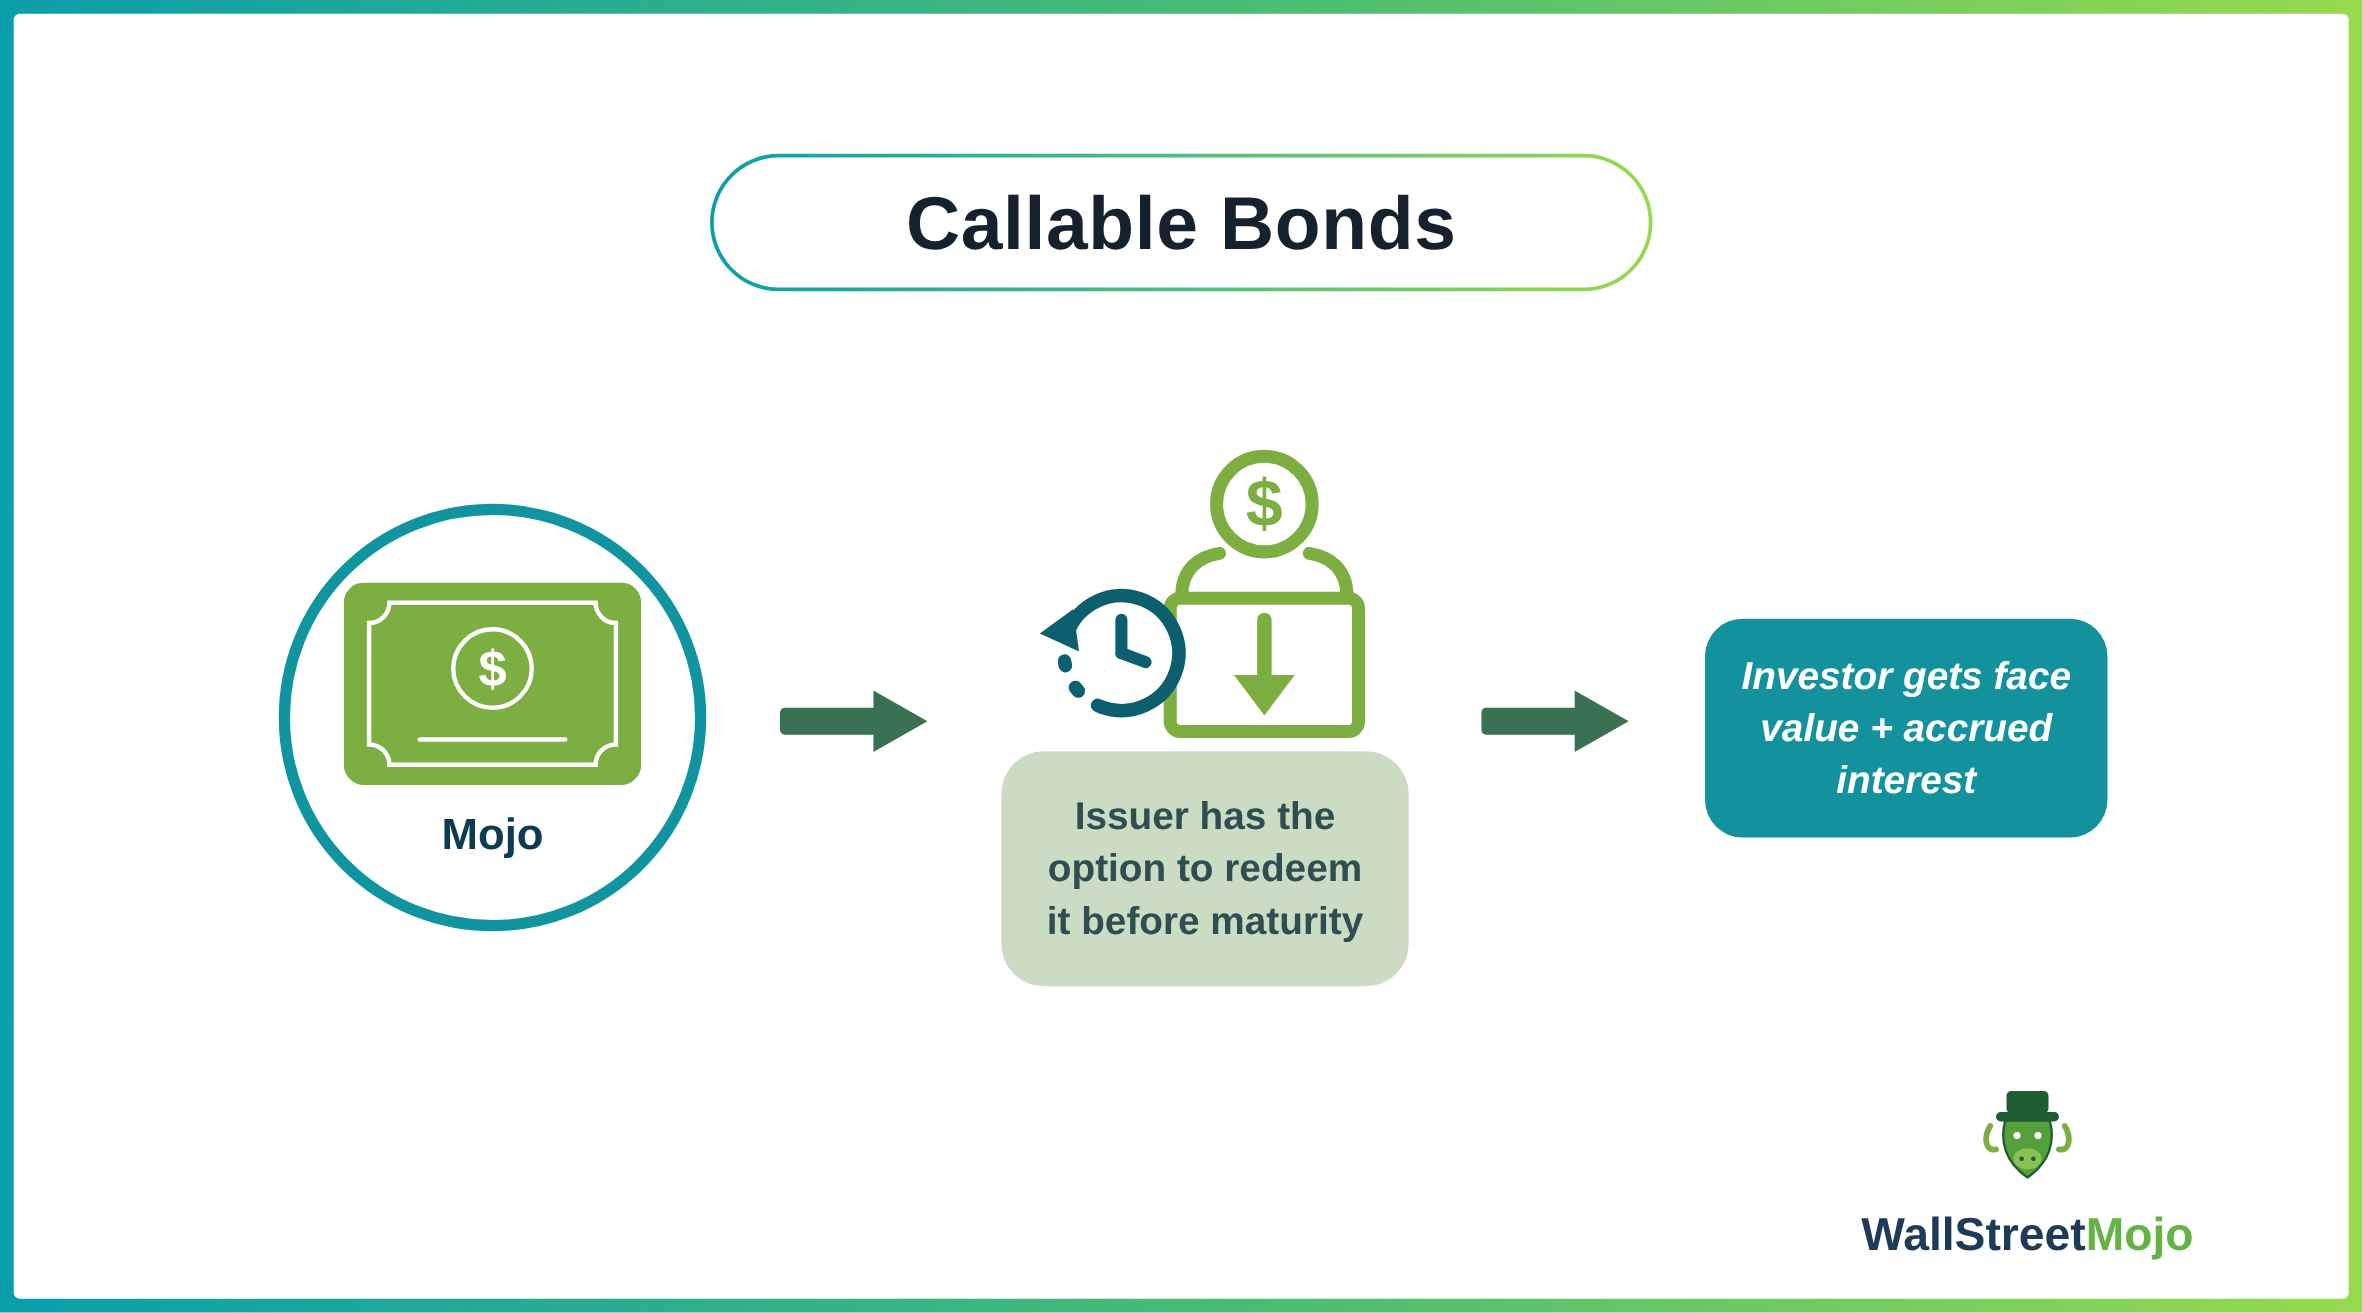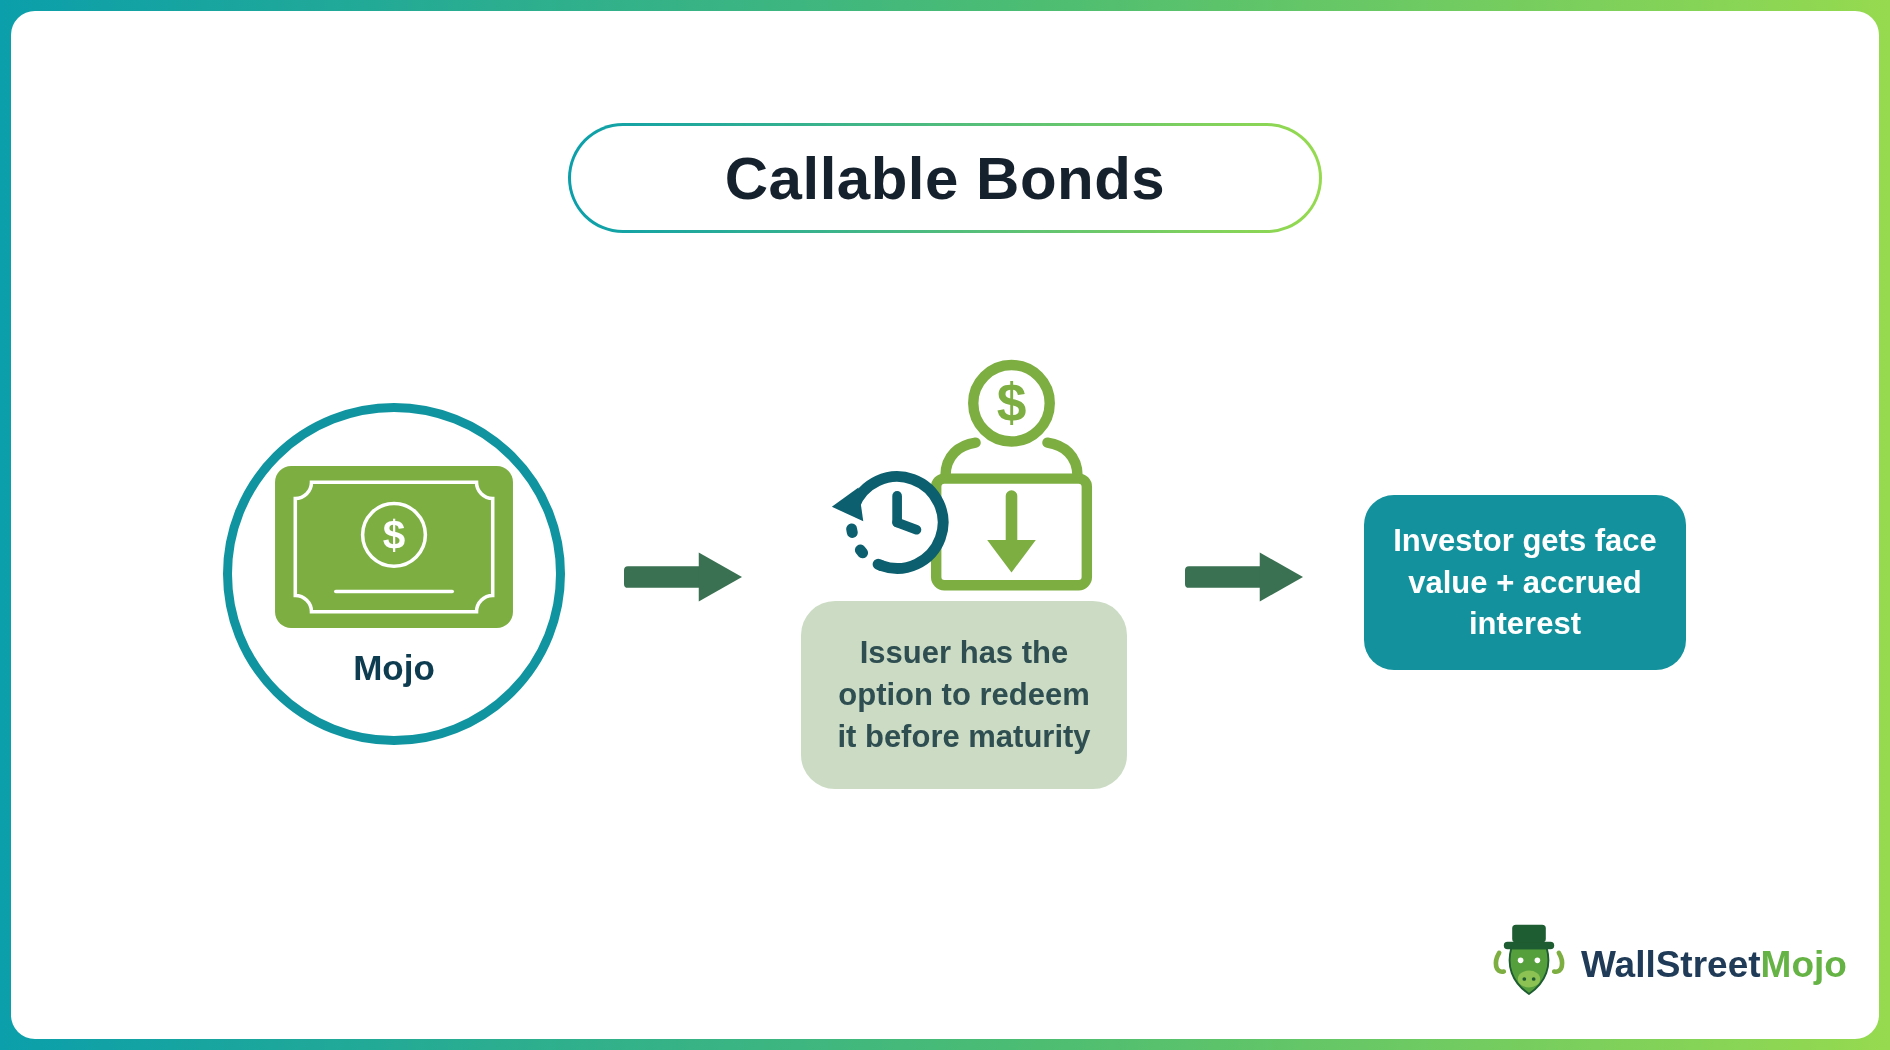--- a/index.html
+++ b/index.html
@@ -11,21 +11,21 @@
   .canvas {
     position: relative;
     width: 1890px;
     height: 1050px;
     background: linear-gradient(90deg, #0b9fab 0%, #4dbd72 55%, #96da4f 100%);
   }
   .card {
     position: absolute;
     inset: 11px;
     background: #ffffff;
-    border-radius: 24px;
+    border-radius: 5px;
   }
   
   .title-pill {
     position: absolute;
     top: 112px;
     left: 50%;
     transform: translateX(-50%);
     padding: 3px;
     border-radius: 60px;
     background: linear-gradient(90deg, #0b9fab, #96da4f);
@@ -105,35 +105,37 @@
     top: 484px;
     width: 322px;
     height: 175px;
     background: #13929d;
     border-radius: 30px;
     display: flex;
     align-items: center;
     justify-content: center;
     text-align: center;
     padding: 16px 26px;
+    font-style: italic;
   }
   .investor-text {
     font-size: 31px;
     font-weight: 700;
     line-height: 1.35;
     color: #ffffff;
   }
   
   .logo {
     position: absolute;
     left: 1478px;
-    top: 912px;
+    top: 860px;
     display: flex;
     align-items: center;
     gap: 12px;
+    flex-direction: column;
   }
   .logo-bull { width: 80px; height: 84px; }
   .logo-text { font-size: 37px; font-weight: 700; white-space: nowrap; }
   .logo-primary { color: #203b57; }
   .logo-accent { color: #66b345; }
 </style>
 </head>
 <body>
 
 <div class="canvas">

